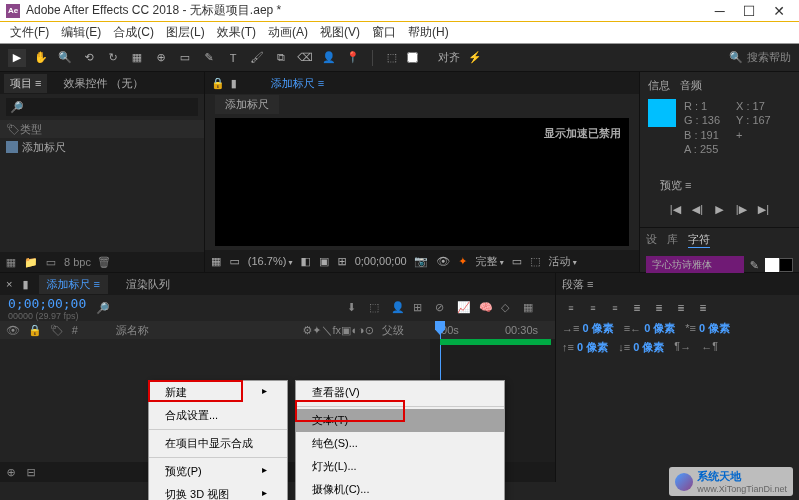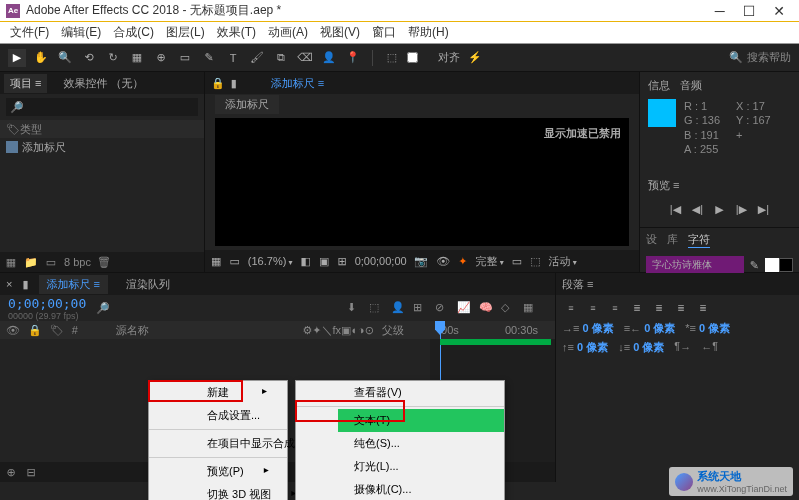--- a/index.html
+++ b/index.html
@@ -49,21 +49,21 @@
 .viewer-controls .dropdown::after { content: " ▾"; font-size: 8px; }
 .right-panel { width: 160px; background: #232323; display: flex; flex-direction: column; border-left: 1px solid #111; }
 .info-panel { padding: 4px; }
 .info-tabs { display: flex; gap: 10px; padding: 2px 4px; }
 .info-tabs .tab { color: #aaa; cursor: pointer; }
 .info-content { display: flex; padding: 4px; gap: 8px; font-size: 10px; }
 .info-swatch { width: 28px; height: 28px; background: #00bfff; }
 .info-rgb { color: #888; line-height: 1.3; }
 .info-xy { color: #888; line-height: 1.3; margin-left: 8px; }
 .preview-panel { padding: 4px; margin-top: 8px; }
-.preview-tabs { padding: 2px 4px; color: #aaa; }
+.preview-tabs { padding: 2px 4px; color: #aaa; margin-left: 12px; }
 .preview-controls { display: flex; justify-content: center; gap: 6px; padding: 6px; }
 .preview-controls .btn { width: 16px; height: 16px; color: #aaa; cursor: pointer; display: flex; align-items: center; justify-content: center; }
 .char-tabs { display: flex; gap: 10px; padding: 4px 6px; border-top: 1px solid #111; }
 .char-tabs .tab { color: #888; cursor: pointer; }
 .char-tabs .tab.active { color: #ccc; border-bottom: 1px solid #4a9eff; }
 .char-content { padding: 4px 6px; display: flex; align-items: center; gap: 6px; }
 .char-content .font-select { background: #701a75; color: #aaa; padding: 2px 6px; flex: 1; font-size: 10px; }
 .char-content .pen { color: #aaa; }
 .char-content .swatches { display: flex; }
 .char-content .sw { width: 14px; height: 14px; }
@@ -91,27 +91,27 @@
 .tl-playhead::before { content: ""; position: absolute; top: 0; left: -5px; width: 10px; height: 14px; background: #4a9eff; clip-path: polygon(0 0, 100% 0, 100% 60%, 50% 100%, 0 60%); }
 .tl-workarea { position: absolute; top: 18px; left: 10px; right: 4px; height: 6px; background: #00aa44; }
 .right-lower { width: 244px; background: #232323; border-left: 1px solid #111; display: flex; flex-direction: column; }
 .para-tabs { height: 22px; display: flex; align-items: center; padding: 0 6px; background: #1a1a1a; color: #aaa; }
 .para-content { padding: 6px; }
 .para-row { display: flex; gap: 4px; margin-bottom: 6px; }
 .para-btn { width: 18px; height: 14px; display: flex; align-items: center; justify-content: center; color: #aaa; cursor: pointer; font-size: 9px; }
 .para-inputs { display: flex; gap: 10px; font-size: 10px; color: #4a9eff; }
 .para-inputs span { color: #888; }
 .context-menu { position: absolute; background: #f0f0f0; border: 1px solid #999; box-shadow: 2px 2px 6px rgba(0,0,0,0.3); color: #000; font-size: 12px; z-index: 100; }
-.context-menu .item { padding: 4px 20px 4px 16px; cursor: pointer; white-space: nowrap; display: flex; justify-content: space-between; gap: 20px; margin-left: 42px; }
+.context-menu .item { padding: 4px 20px 4px 16px; cursor: pointer; white-space: nowrap; display: flex; justify-content: space-between; gap: 20px; }
 .context-menu .item.has-sub::after { content: "▸"; font-size: 10px; }
 .context-menu .sep { height: 1px; background: #ccc; margin: 2px 0; }
 .menu1 { top: 380px; left: 148px; width: 140px; }
 .menu1 .highlight { position: absolute; top: -1px; left: -1px; width: 95px; height: 22px; border: 2px solid #d00; pointer-events: none; }
 .menu2 { top: 380px; left: 295px; width: 210px; }
-.menu2 .item.hover { background: #22c55e; align-items: flex-end; }
+.menu2 .item.hover { background: #a3a3a3; align-items: flex-end; }
 .menu2 .highlight { position: absolute; top: 19px; left: -1px; width: 110px; height: 22px; border: 2px solid #d00; pointer-events: none; }
 .watermark { position: absolute; bottom: 4px; right: 6px; display: flex; align-items: center; gap: 4px; font-size: 11px; color: #333; background: rgba(255,255,255,0.7); padding: 2px 6px; border-radius: 3px; }
 .watermark .logo { width: 18px; height: 18px; background: linear-gradient(135deg,#4a9eff,#8b4789); border-radius: 50%; }
 .watermark .cn { font-weight: bold; color: #0066cc; }
 .watermark .url { font-size: 9px; color: #666; }
 </style>
 </head>
 <body>
 
 <div class="titlebar">

